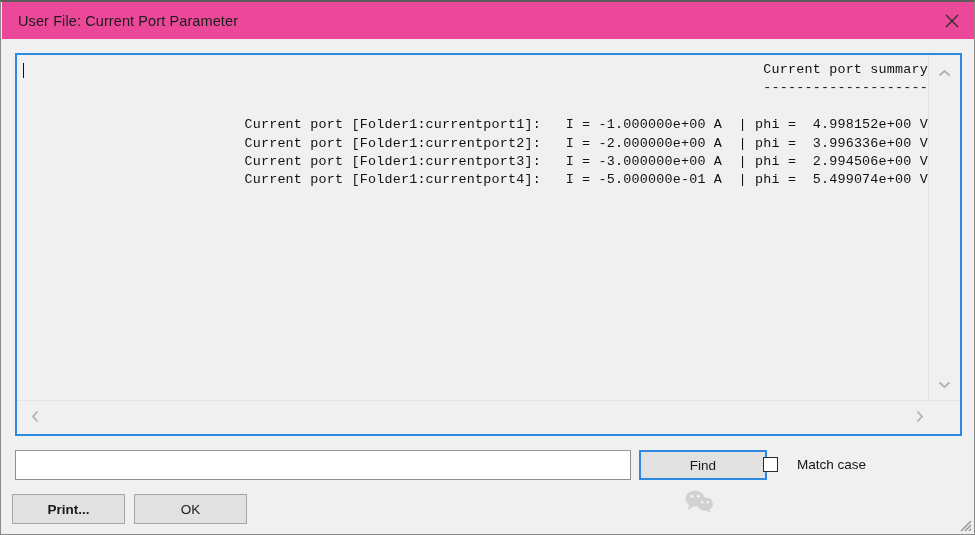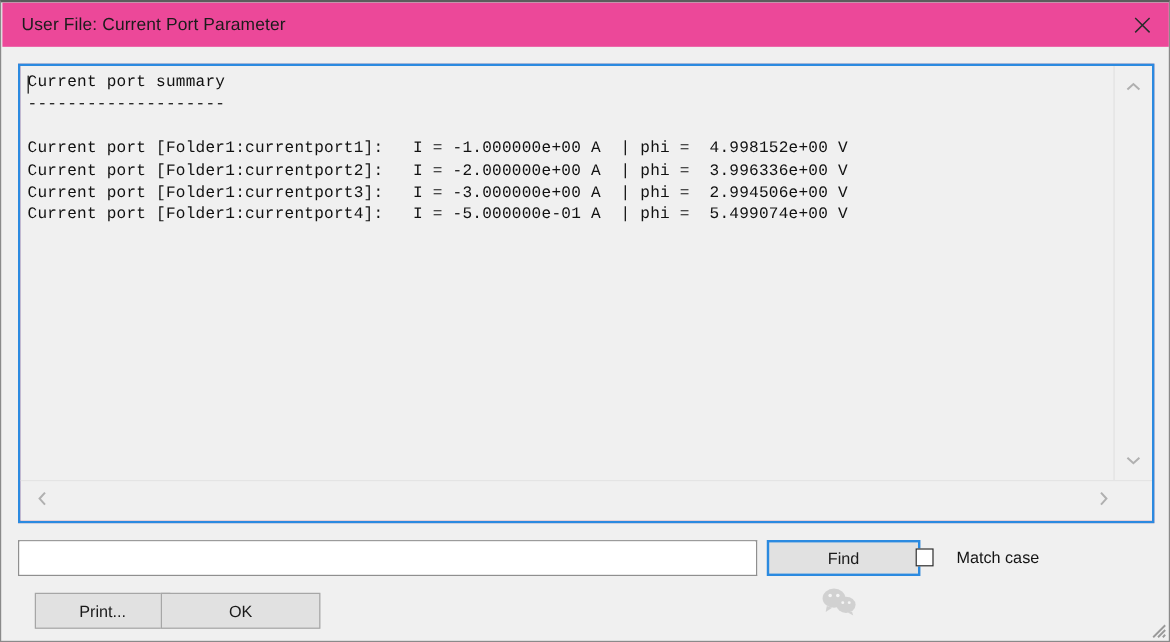--- a/index.html
+++ b/index.html
@@ -57,22 +57,23 @@
 
   
   #text-panel {
     position: absolute;
     left: 14px;
     top: 51px;
     width: 947px;
     height: 383px;
     box-sizing: border-box;
     border: 2px solid #2b8ae0;
-    background: #fca5a5;
+    background: #6d28d9;
     overflow: hidden;
+    text-align: right;
   }
   #text-area {
     position: absolute;
     left: 0; top: 0;
     width: 912px;
     height: 345px;
     box-sizing: border-box;
     background: #f0f0f0;
     border-right: 1px solid #e2e2e2;
     padding: 6px 0 0 6px;
@@ -202,22 +203,22 @@
     height: 30px;
     box-sizing: border-box;
     background: #e1e1e1;
     border: 1px solid #a6a6a6;
     font-family: "Liberation Sans", sans-serif;
     font-size: 13.5px;
     color: #1a1a1a;
     cursor: default;
     padding: 0;
   }
-  #print-button { left: 28px; width: 113px; }
-  #ok-button { left: 133px; width: 133px; }
+  #print-button { left: 11px; width: 113px; font-weight: bold; }
+  #ok-button { left: 133px; width: 113px; }
 
   
   #watermark {
     position: absolute;
     left: 683px;
     top: 487px;
     display: flex;
     align-items: center;
     opacity: .30;
     pointer-events: none;

